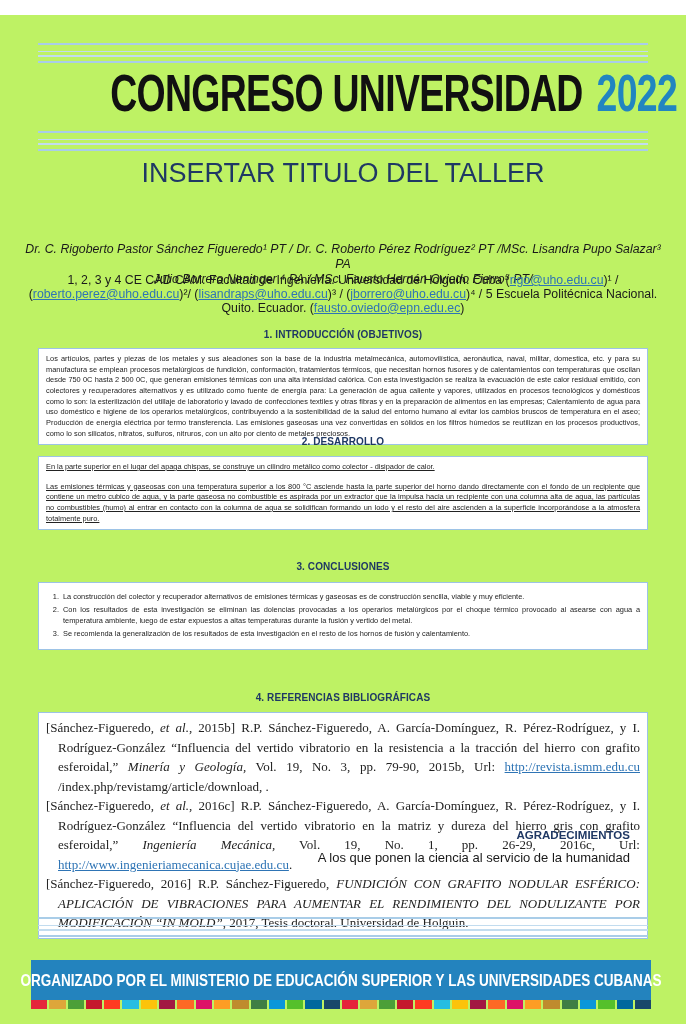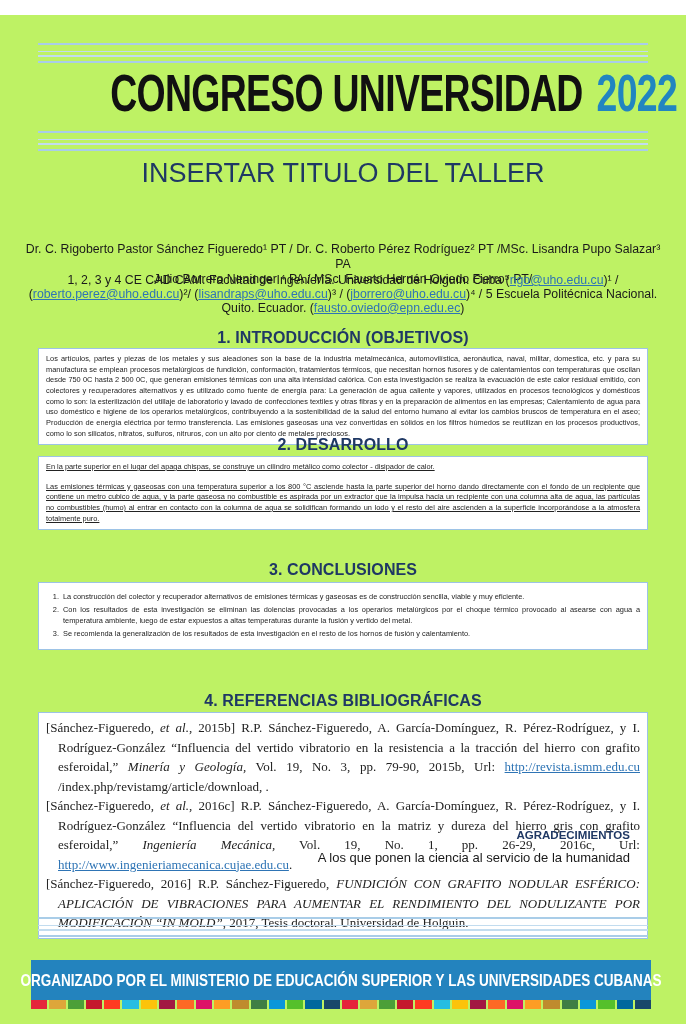--- a/index.html
+++ b/index.html
@@ -20,27 +20,27 @@
     letter-spacing:-1px;transform:scaleX(0.72);transform-origin:center;color:#111111;
   }
   .title-year{color:#2185c0;margin-left:6px;}
   
   .insertar{position:absolute;top:144px;left:0;right:0;text-align:center;
     font-size:27px;font-weight:400;color:#1f3864;line-height:1.1;}
   .subtitle{position:absolute;top:183px;left:30px;right:30px;text-align:center;
     font-size:16px;font-weight:400;color:#2e5496;line-height:1.06;}
   
   .authors{position:absolute;top:227px;left:20px;right:20px;text-align:center;
-    font-size:12.3px;line-height:1.2;color:#1a1a1a;}
+    font-size:12.3px;line-height:1.2;color:#1a1a1a;font-style:italic;}
   .affiliation{position:absolute;top:259px;left:26px;right:26px;text-align:center;
     font-size:12.3px;line-height:1.12;color:#1a1a1a;}
   .link{color:#2e74b5;text-decoration:underline;cursor:pointer;}
   
   .sec-head{position:absolute;left:0;right:0;text-align:center;
-    font-size:16px;font-weight:bold;color:#1f3864;letter-spacing:0.1px;}
+    font-size:10px;font-weight:bold;color:#1f3864;letter-spacing:0.1px;}
   .h-intro{top:314px;} .h-des{top:421px;} .h-conc{top:546px;} .h-ref{top:677px;}
   
   .box{position:absolute;left:38px;right:38px;border:1px solid #9dc3e6;background:#ffffff;
     padding:5px 7px;font-size:7.4px;line-height:1.44;text-align:justify;color:#222222;}
   .b-intro{top:333px;} .b-des{top:441px;min-height:52px;text-decoration:underline;} .b-conc{top:567px;min-height:48px;} 
   .b-ref{top:697px;font-family:"Liberation Serif",serif;font-size:13px;line-height:1.5;}
   .b-des p{margin:0 0 9px 0;} .b-des p:last-child{margin:0;}
   .b-conc ol{margin:4px 0 4px 0;padding-left:15px;}
   .b-conc li{margin-bottom:2.5px;padding-left:2px;}
   .ref-item{padding-left:12px;text-indent:-12px;margin:0;}

